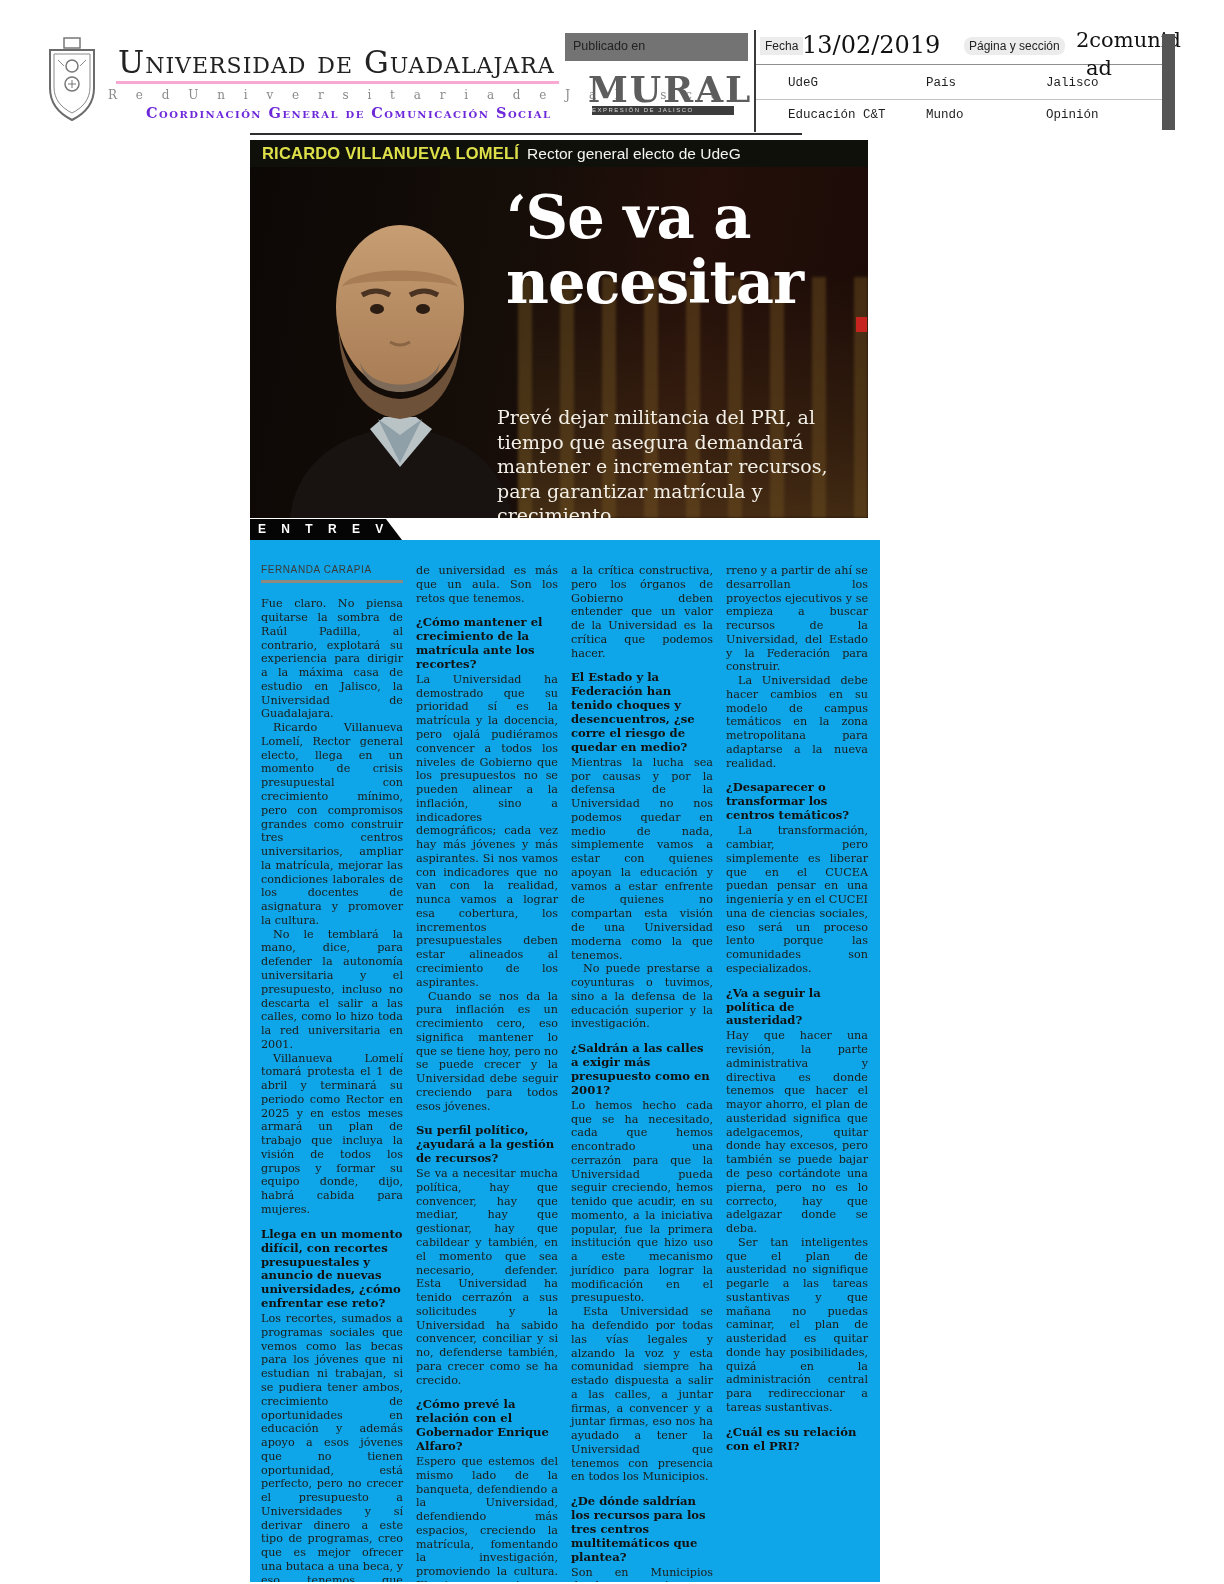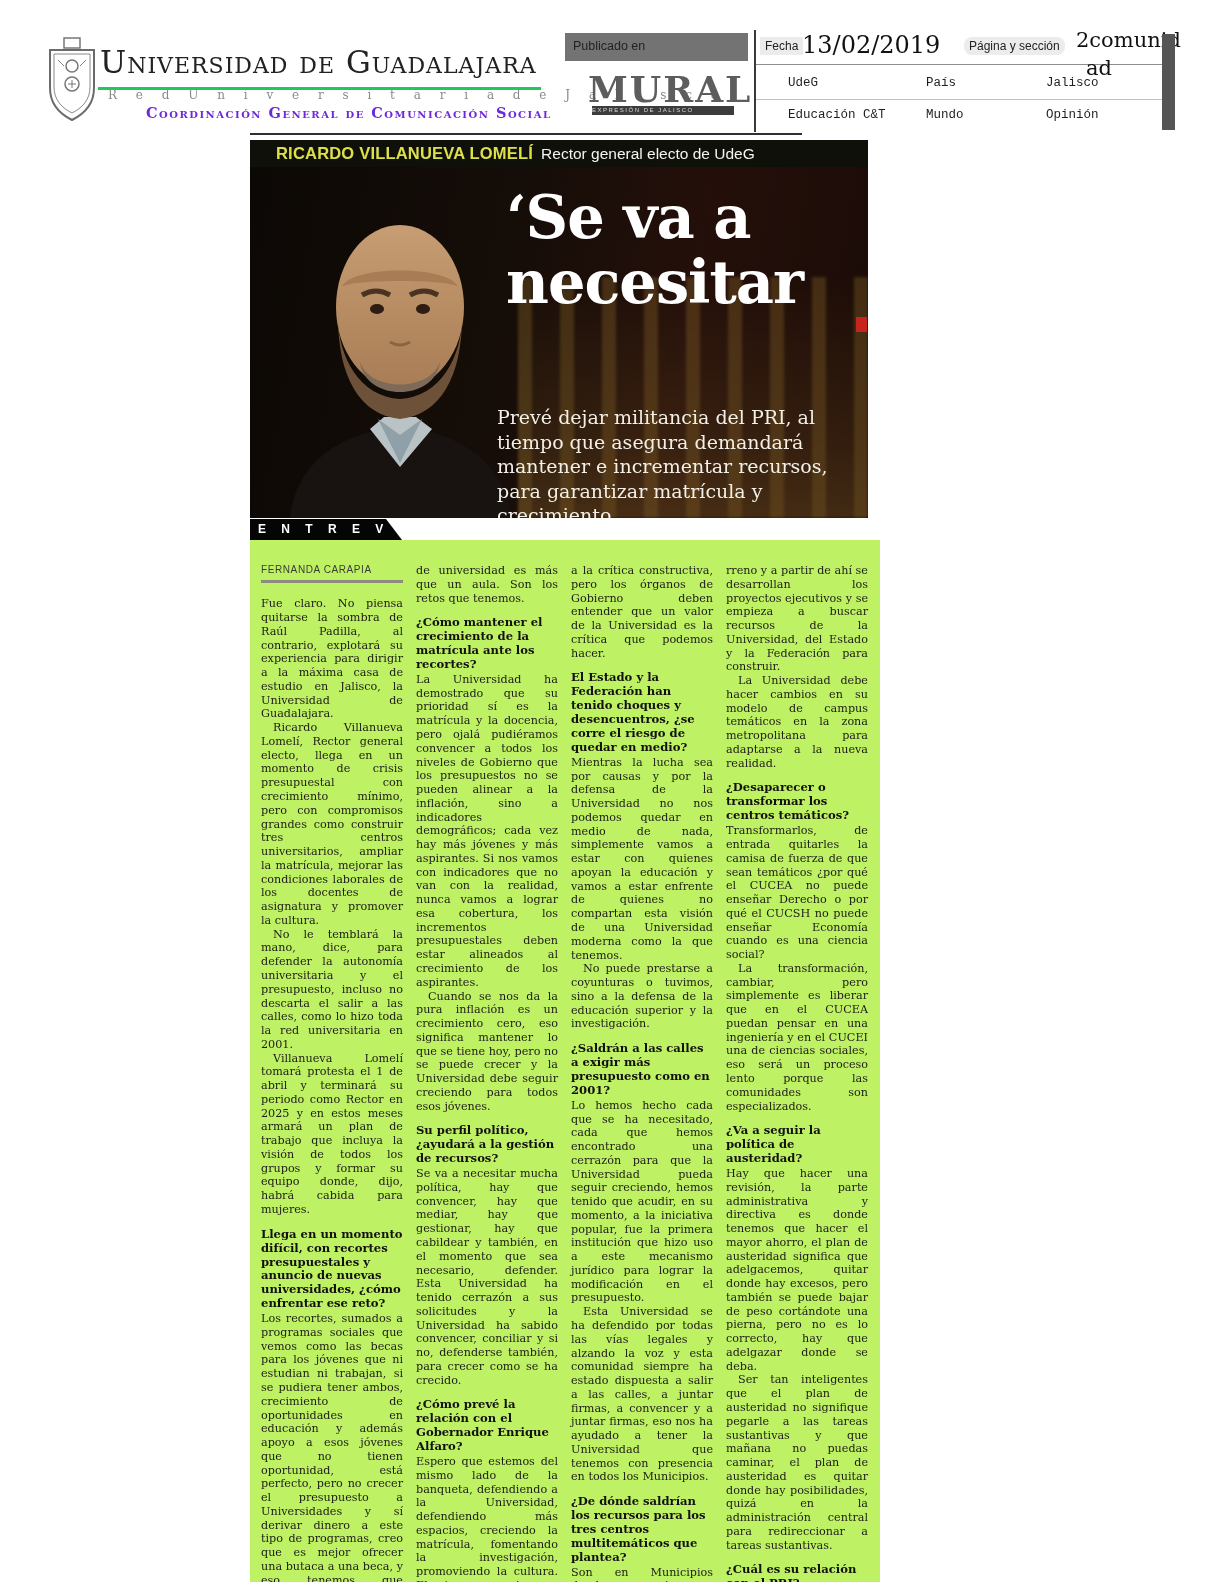--- a/index.html
+++ b/index.html
@@ -1,22 +1,22 @@
 <!DOCTYPE html>
 <html><head>
 <meta charset="utf-8">
 <style>
   html,body{margin:0;padding:0;background:#9a9a9a;}
   #page{position:relative;width:1224px;height:1584px;background:#ffffff;margin:0 auto;
         font-family:"DejaVu Serif", serif;color:#1c1b18;overflow:hidden;}
   .abs{position:absolute;}
 
   
-  .uni-title{left:98px;top:44px;font-size:31px;font-variant:small-caps;letter-spacing:1px;
-             color:#222;border-bottom:3px solid #22c55e;padding:0 4px 7px 2px;}
+  .uni-title{left:116px;top:44px;font-size:31px;font-variant:small-caps;letter-spacing:1px;
+             color:#222;border-bottom:3px solid #f9a8d4;padding:0 4px 1px 2px;}
   .uni-network{left:108px;top:88px;font-size:12px;letter-spacing:7.5px;color:#8a8a8a;}
   .uni-office{left:146px;top:104px;font-size:14.5px;font-weight:bold;font-variant:small-caps;
               letter-spacing:1.5px;color:#6d28d9;}
   .letterhead-rule{left:250px;top:133px;width:552px;height:2px;background:#2f2f2f;}
 
   .pub-box{left:565px;top:33px;width:183px;height:28px;background:#737373;
            font-family:"Liberation Sans",sans-serif;font-size:12.5px;color:#222;
            padding:6px 0 0 8px;box-sizing:border-box;}
   .mural{left:588px;top:72px;width:150px;text-align:left;}
   .mural-word{font-size:36px;font-weight:bold;letter-spacing:2px;color:#5d5d5d;line-height:34px;}
@@ -31,21 +31,21 @@
   .fecha-label{left:760px;top:37px;}
   .fecha-value{left:802px;top:31px;font-size:24px;color:#111;}
   .pagsec-label{left:964px;top:37px;border-radius:8px;}
   .pagsec-v1{left:1076px;top:28px;font-size:21px;color:#111;}
   .pagsec-v2{left:1086px;top:56px;font-size:21px;color:#111;}
   .meta-cell{font-family:Liberation Mono, monospace;font-size:12.5px;color:#1e1e1e;margin-left:26px;}
   .dark-bar{left:1162px;top:34px;width:13px;height:96px;background:#555;}
 
   
   .kicker{left:250px;top:140px;width:618px;height:27px;background:#10100b;
-          display:flex;align-items:center;gap:8px;padding-left:26px;box-sizing:border-box;
+          display:flex;align-items:center;gap:8px;padding-left:12px;box-sizing:border-box;
           font-family:"Liberation Sans",sans-serif;}
   .kicker-name{color:#dde048;font-weight:bold;font-size:16.5px;letter-spacing:.2px;}
   .kicker-role{color:#f4f4f0;font-size:15.5px;}
 
   .photo{left:250px;top:167px;width:618px;height:351px;overflow:hidden;
          background:linear-gradient(100deg,#0c0805 0%,#150d08 40%,#240f0a 68%,#1a0b07 100%);}
   .building{position:absolute;right:0;top:110px;width:350px;height:241px;opacity:.5;
             background:
               repeating-linear-gradient(90deg, rgba(170,130,50,.55) 0 14px, rgba(40,20,10,.1) 14px 42px),
               linear-gradient(180deg, rgba(60,30,15,.0) 0%, rgba(120,85,35,.55) 70%, rgba(150,110,45,.7) 100%);
@@ -57,21 +57,21 @@
   .photo-badge{position:absolute;right:1px;top:150px;width:11px;height:15px;background:#c5241f;}
 
   .portrait{position:absolute;left:0;top:0;}
 
   .tab{left:250px;top:519px;width:152px;height:21px;background:#050505;
        clip-path:polygon(0 0, calc(100% - 16px) 0, 100% 100%, 0 100%);
        color:#fff;font-family:"Liberation Sans",sans-serif;font-weight:bold;font-size:12px;
        letter-spacing:6px;line-height:21px;padding-left:8px;box-sizing:border-box;}
 
   
-  .body-panel{left:250px;top:540px;width:630px;height:1042px;background:#bef264;
+  .body-panel{left:250px;top:540px;width:630px;height:1042px;background:#0ea5e9;
               display:flex;gap:13px;padding:24px 11px 0 11px;box-sizing:border-box;overflow:hidden;}
   .body-col{width:142px;flex:0 0 142px;font-size:11.2px;line-height:1.23;text-align:justify;color:#1d1c18;}
   .byline{font-family:"Liberation Sans",sans-serif;font-size:10px;letter-spacing:.6px;color:#3c3b36;text-align:left;}
   .byline-rule{width:100%;height:3px;background:#8d8b80;margin:4px 0 14px 0;}
   .body-col .para{margin:0;}
   .body-col .para.indent{text-indent:12px;}
   .body-col .question{font-weight:bold;font-size:11.6px;line-height:1.2;text-align:left;
                       margin:11px 0 1px 0;color:#121110;}
 </style>
 </head>
@@ -182,21 +182,20 @@
         <div class="question">¿Saldrán a las calles a exigir más presupuesto como en 2001?</div>
         <div class="para">Lo hemos hecho cada que se ha necesitado, cada que hemos encontrado una cerrazón para que la Universidad pueda seguir creciendo, hemos tenido que acudir, en su momento, a la iniciativa popular, fue la primera institución que hizo uso a este mecanismo jurídico para lograr la modificación en el presupuesto.</div>
         <div class="para indent">Esta Universidad se ha defendido por todas las vías legales y alzando la voz y esta comunidad siempre ha estado dispuesta a salir a las calles, a juntar firmas, a convencer y a juntar firmas, eso nos ha ayudado a tener la Universidad que tenemos con presencia en todos los Municipios.</div>
         <div class="question">¿De dónde saldrían los recursos para los tres centros multitemáticos que plantea?</div>
         <div class="para">Son en Municipios donde creo que tenemos una deuda, que ya vamos tarde, pero pudieran ser más, para poder dar la cobertura necesitamos más, hay que gestionar con los tres niveles de Gobierno, ya entré en contacto con Tlaquepaque y Tlajomulco, estaré hablando con todos los Presidentes Municipales porque generalmente el Municipio aporta el te-</div>
       </div>
     <div class="body-col">
         <div class="para">rreno y a partir de ahí se desarrollan los proyectos ejecutivos y se empieza a buscar recursos de la Universidad, del Estado y la Federación para construir.</div>
         <div class="para indent">La Universidad debe hacer cambios en su modelo de campus temáticos en la zona metropolitana para adaptarse a la nueva realidad.</div>
         <div class="question">¿Desaparecer o transformar los centros temáticos?</div>
-        <div class="para">Transformarlos, de entrada quitarles la camisa de fuerza de que sean temáticos ¿por qué el CUCEA no puede enseñar Derecho o por qué el CUCSH no puede enseñar Economía cuando es una ciencia social?</div>
         <div class="para indent">La transformación, cambiar, pero simplemente es liberar que en el CUCEA puedan pensar en una ingeniería y en el CUCEI una de ciencias sociales, eso será un proceso lento porque las comunidades son especializados.</div>
         <div class="question">¿Va a seguir la política de austeridad?</div>
         <div class="para">Hay que hacer una revisión, la parte administrativa y directiva es donde tenemos que hacer el mayor ahorro, el plan de austeridad significa que adelgacemos, quitar donde hay excesos, pero también se puede bajar de peso cortándote una pierna, pero no es lo correcto, hay que adelgazar donde se deba.</div>
         <div class="para indent">Ser tan inteligentes que el plan de austeridad no signifique pegarle a las tareas sustantivas y que mañana no puedas caminar, el plan de austeridad es quitar donde hay posibilidades, quizá en la administración central para redireccionar a tareas sustantivas.</div>
         <div class="question">¿Cuál es su relación con el PRI?</div>
       </div>
   </div>
 
 </div>
 

